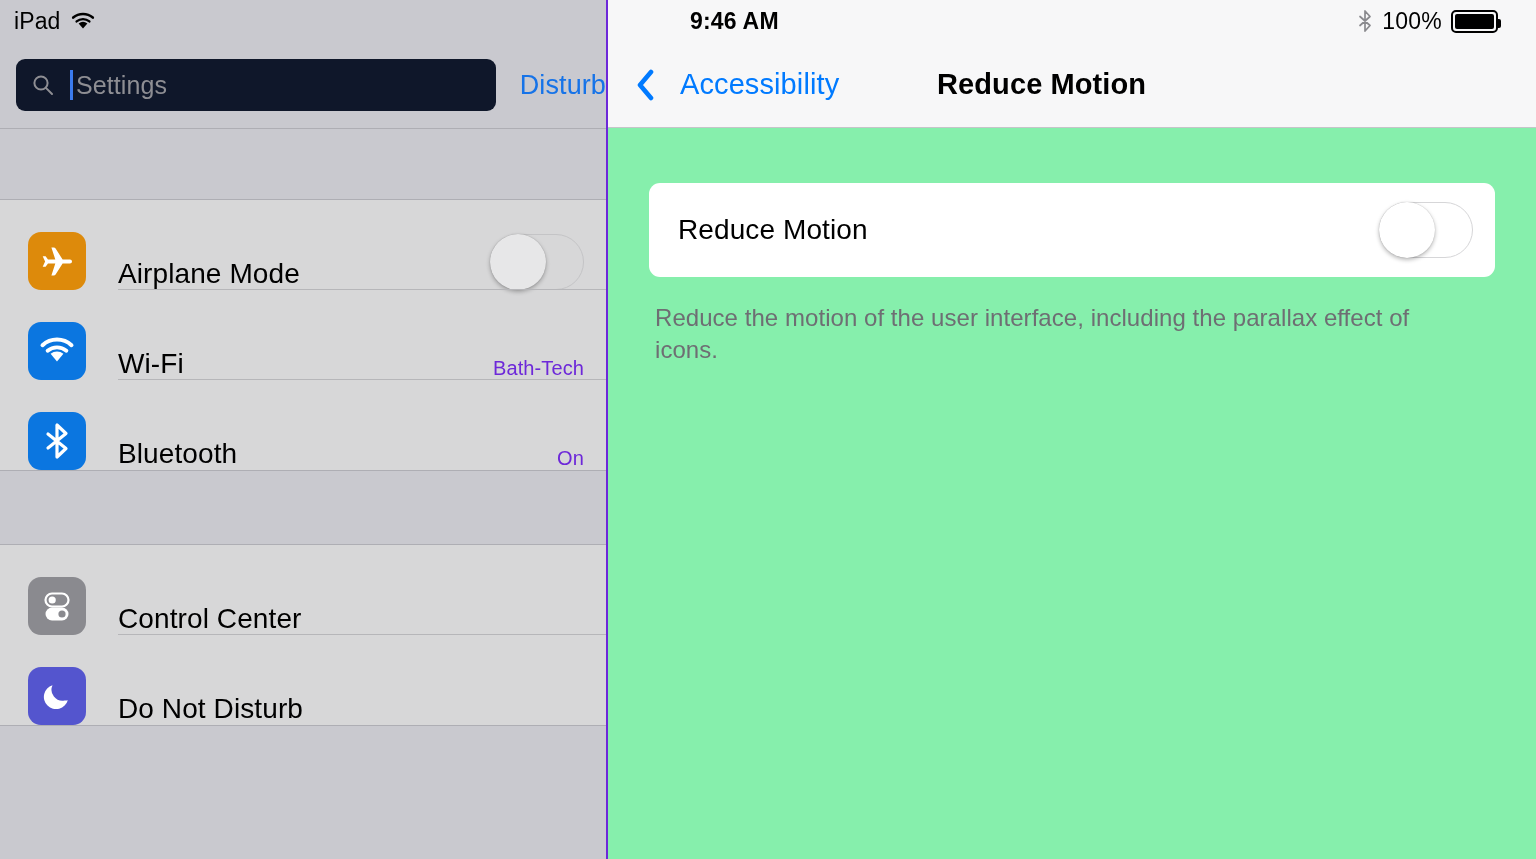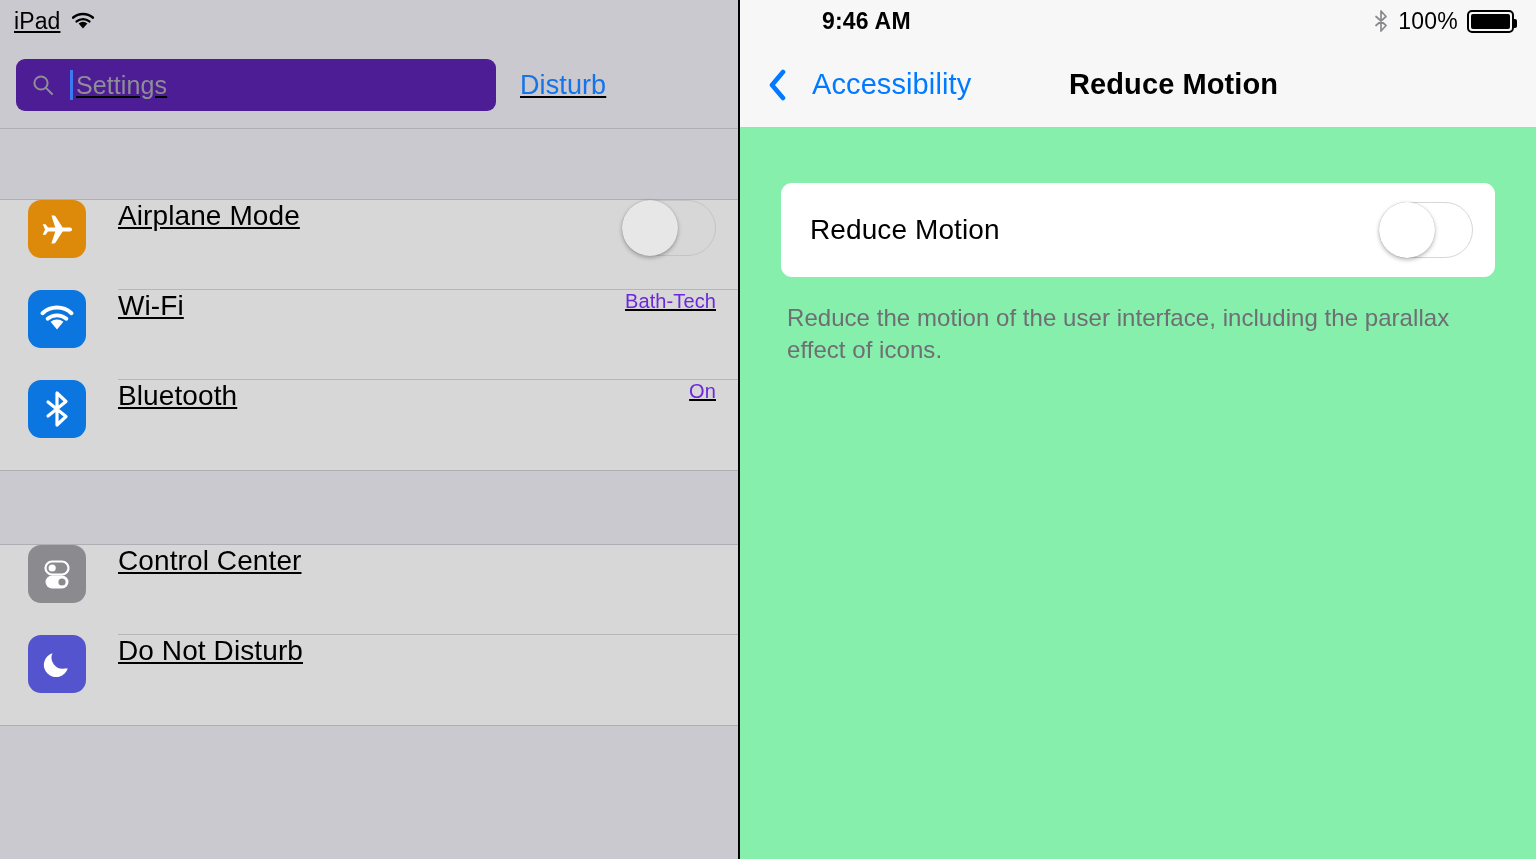--- a/index.html
+++ b/index.html
@@ -17,27 +17,26 @@
   .screen {
     position: relative;
     width: 1536px;
     height: 859px;
     display: flex;
   }
 
   
   .sidebar {
     position: relative;
-    width: 740px;
+    width: 608px;
     height: 859px;
     background: #C9C9CF;
     box-sizing: border-box;
-    border-right: 2px solid #000000;
+    border-right: 2px solid #6d28d9;
     overflow: hidden;
-    text-decoration: underline;
   }
   .sb-statusbar {
     height: 42px;
     display: flex;
     align-items: center;
     padding-left: 14px;
     background: #C9C9CF;
   }
   .sb-statusbar .dev-name {
     font-size: 23px;
@@ -54,21 +53,21 @@
     background: #C9C9CF;
     display: flex;
     align-items: center;
     padding: 0 0 0 16px;
     box-sizing: border-box;
   }
   .search-field {
     position: relative;
     width: 480px;
     height: 52px;
-    background: #4c1d95;
+    background: #0f172a;
     border-radius: 9px;
     display: flex;
     align-items: center;
     padding-left: 16px;
     box-sizing: border-box;
   }
   .search-field .mag {
     width: 22px;
     height: 22px;
     flex: none;
@@ -107,21 +106,21 @@
   .gap-top { height: 72px; }
   .gap-mid { height: 75px; }
 
   .sb-group {
     background: #D7D7D8;
   }
   .sb-row {
     position: relative;
     height: 90px;
     display: flex;
-    align-items: flex-start;
+    align-items: flex-end;
     padding-left: 28px;
     box-sizing: border-box;
     cursor: default;
   }
   .sb-row .app-icon {
     width: 58px;
     height: 58px;
     border-radius: 13px;
     flex: none;
     position: relative;
@@ -203,21 +202,21 @@
   .pn-time {
     position: absolute;
     left: 82px;
     font-size: 23px;
     font-weight: bold;
     color: #000;
     letter-spacing: 0.2px;
   }
   .pn-status-right {
     position: absolute;
-    right: 22px;
+    right: 38px;
     display: flex;
     align-items: center;
     gap: 9px;
   }
   .bt-glyph { width: 16px; height: 24px; display: block; }
   .batt-pct {
     font-size: 23px;
     color: #000;
     letter-spacing: 0.2px;
   }

